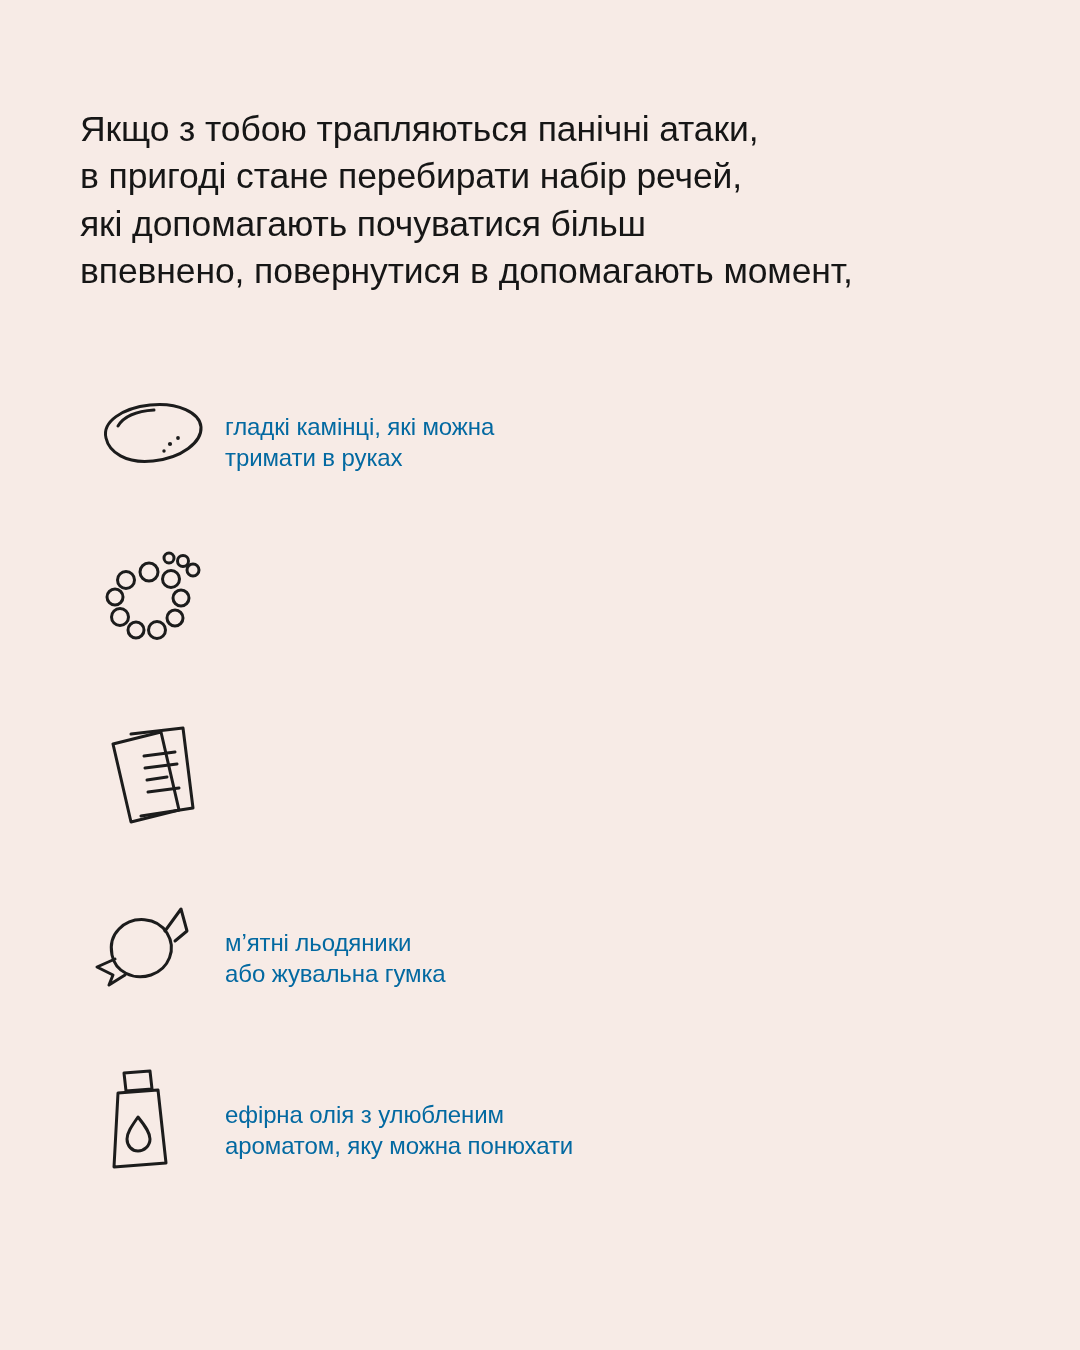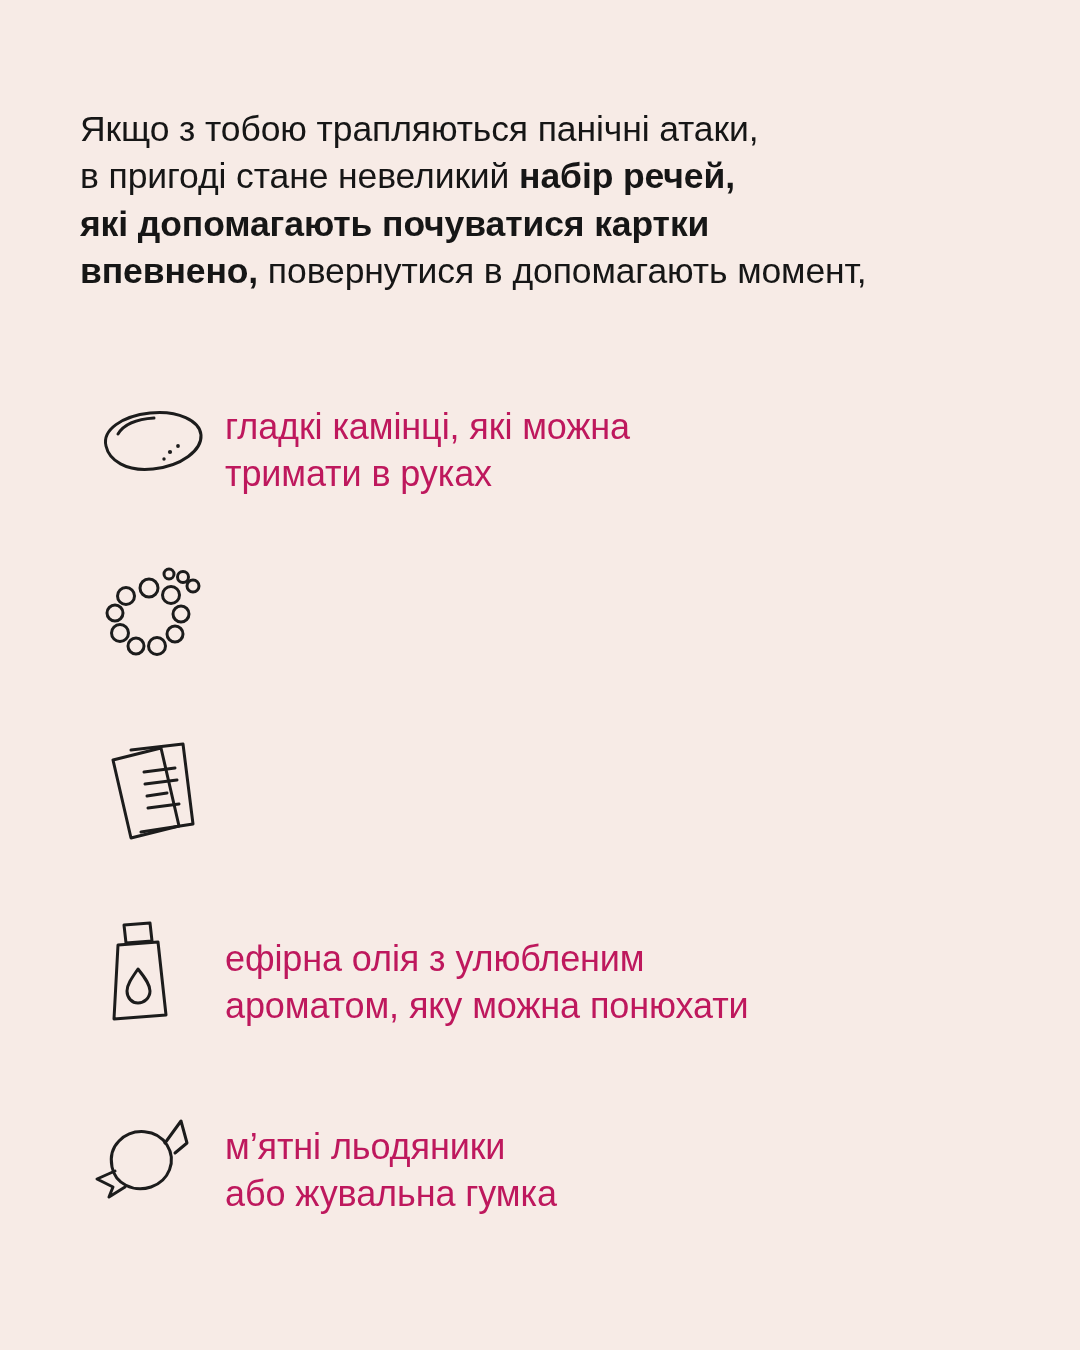--- a/index.html
+++ b/index.html
@@ -27,21 +27,21 @@
   
   .intro {
     font-size: 35.5px;
     line-height: 1.34;
     letter-spacing: -0.1px;
     color: #161616;
     max-width: 930px;
     font-weight: 400;
   }
   .intro b {
-    font-weight: 700;
+    font-weight: 400;
     margin-top: 48px;
   }
 
   
   .items {
     margin-top: 86px;
     display: flex;
     flex-direction: column;
     gap: 72px;
   }
@@ -57,41 +57,41 @@
     height: 100px;
     display: flex;
     align-items: center;
     justify-content: center;
   }
   .item-icon svg {
     display: block;
     overflow: visible;
   }
   .item-text {
-    font-size: 36px;
+    font-size: 24px;
     line-height: 1.32;
     letter-spacing: -0.1px;
-    color: #be185d;
+    color: #0369a1;
     white-space: pre-line;
     margin-top: 21px;
   }
 
   
   .item.stones .item-icon { transform: translateY(2px); }
   .item.beads .item-icon  { transform: translateX(-4px); }
   .item.cards .item-icon  { transform: translateX(-2px); }
   .item.candy .item-icon  { transform: translateX(-6px); }
   .item.oil .item-icon    { transform: translateX(-14px); }
 </style>
 </head>
 <body>
 
 <div class="page">
 
-  <p class="intro"><span>Якщо з тобою трапляються панічні атаки,</span><br><span>в пригоді стане невеликий </span><b>набір речей,</b><br><b>які допомагають почуватися картки</b><br><b>впевнено,</b><span> повернутися в допомагають момент,</span><br></p>
+  <p class="intro"><span>Якщо з тобою трапляються панічні атаки,</span><br><span>в пригоді стане перебирати </span><b>набір речей,</b><br><b>які допомагають почуватися більш</b><br><b>впевнено,</b><span> повернутися в допомагають момент,</span><br></p>
 
   <div class="items">
 
     <div class="item stones">
       <div class="item-icon">
         <svg width="110" height="80" viewBox="0 0 110 80" fill="none" stroke="#1c1c1c" stroke-width="3" stroke-linecap="round" stroke-linejoin="round">
           <path d="M8 44 C4 28, 24 14, 52 11 C80 8, 102 19, 103 33 C104 48, 84 64, 55 67 C28 70, 11 58, 8 44 Z"></path>
           <path d="M20 32 C26 22, 40 17, 56 16"></path>
           <circle cx="72" cy="50" r="2.1" fill="#1c1c1c" stroke="none"></circle>
           <circle cx="80" cy="44" r="1.9" fill="#1c1c1c" stroke="none"></circle>
@@ -127,38 +127,38 @@
           <path d="M12 22 L60 10 L78 88 L30 100 Z"></path>
           <path d="M30 12 L82 6 L92 86 L40 94"></path>
           <path d="M43 34 L74 30"></path>
           <path d="M44 46 L76 42"></path>
           <path d="M46 58 L66 55"></path>
           <path d="M47 70 L78 66"></path>
         </svg>
       </div>
     </div>
 
+    <div class="item candy">
+      <div class="item-icon">
+        <svg width="112" height="86" viewBox="0 0 112 86" fill="none" stroke="#1c1c1c" stroke-width="3" stroke-linecap="round" stroke-linejoin="round">
+          <path d="M28 24 C42 10, 66 12, 76 28 C86 44, 78 64, 60 70 C42 76, 24 66, 21 50 C19 40, 21 31, 28 24 Z"></path>
+          <path d="M74 26 L90 4 L96 26 L84 36"></path>
+          <path d="M24 54 L6 62 L22 70 L18 80 L34 70"></path>
+        </svg>
+      </div>
+      <div class="item-text">м’ятні льодяники
+або жувальна гумка</div>
+    </div>
+
     <div class="item oil">
       <div class="item-icon">
         <svg width="86" height="106" viewBox="0 0 86 106" fill="none" stroke="#1c1c1c" stroke-width="3" stroke-linecap="round" stroke-linejoin="round">
           <path d="M28 6 L54 4 L56 22 L30 24 Z"></path>
           <path d="M22 26 L62 23 L70 96 L18 100 Z"></path>
           <path d="M42 50 C50 60, 54 66, 54 72 C54 79, 48 84, 42 84 C36 84, 31 79, 31 72 C31 66, 35 60, 42 50 Z"></path>
         </svg>
       </div>
       <div class="item-text">ефірна олія з улюбленим
 ароматом, яку можна понюхати</div>
     </div>
 
-    <div class="item candy">
-      <div class="item-icon">
-        <svg width="112" height="86" viewBox="0 0 112 86" fill="none" stroke="#1c1c1c" stroke-width="3" stroke-linecap="round" stroke-linejoin="round">
-          <path d="M28 24 C42 10, 66 12, 76 28 C86 44, 78 64, 60 70 C42 76, 24 66, 21 50 C19 40, 21 31, 28 24 Z"></path>
-          <path d="M74 26 L90 4 L96 26 L84 36"></path>
-          <path d="M24 54 L6 62 L22 70 L18 80 L34 70"></path>
-        </svg>
-      </div>
-      <div class="item-text">м’ятні льодяники
-або жувальна гумка</div>
-    </div>
-
   </div>
 </div>
 
 </body></html>

